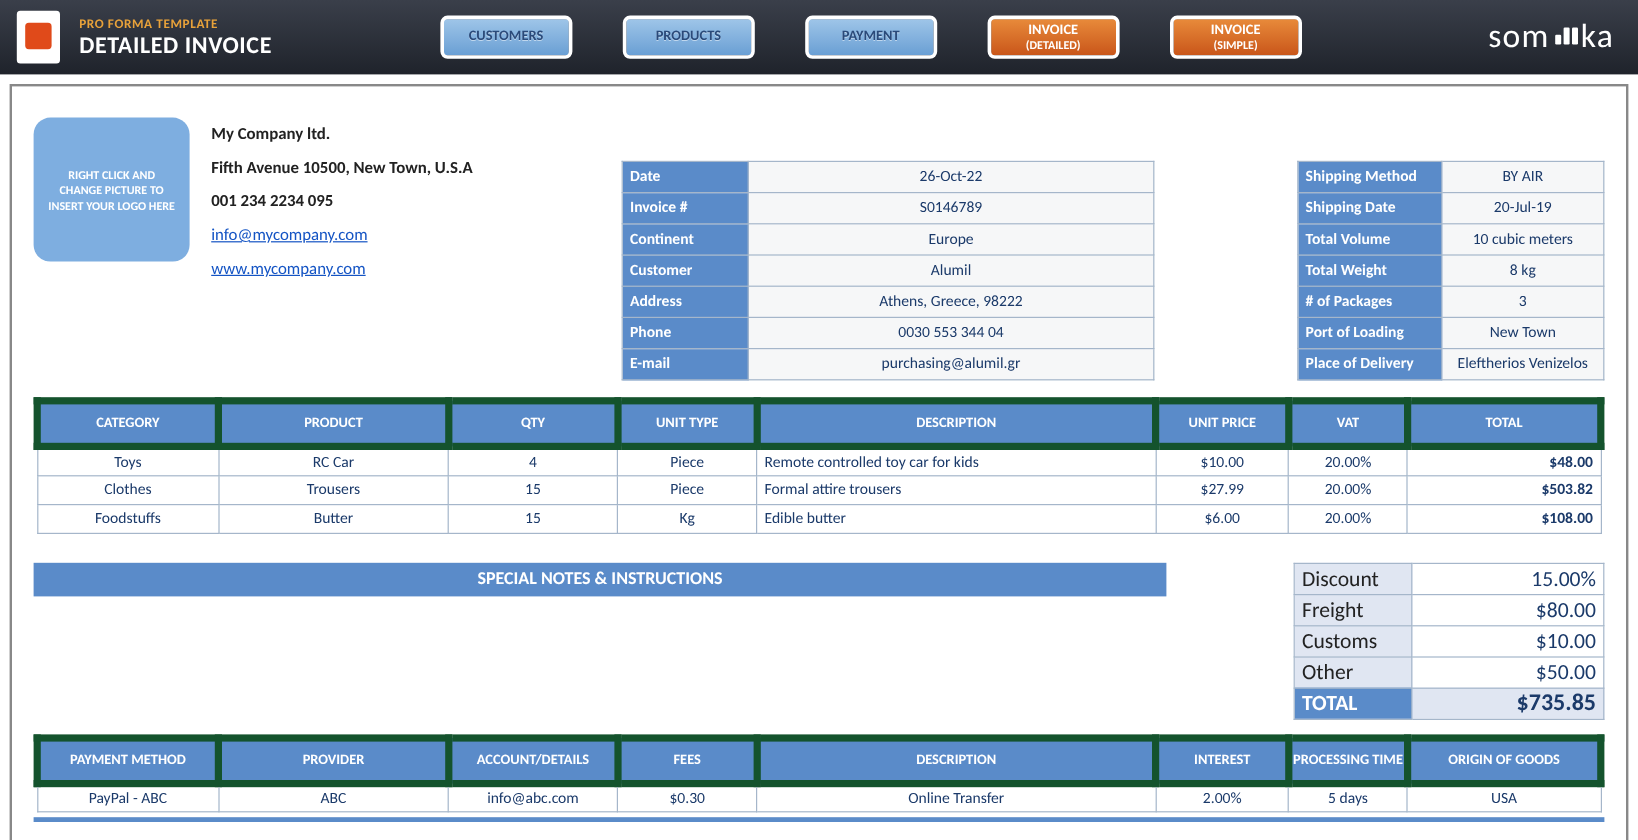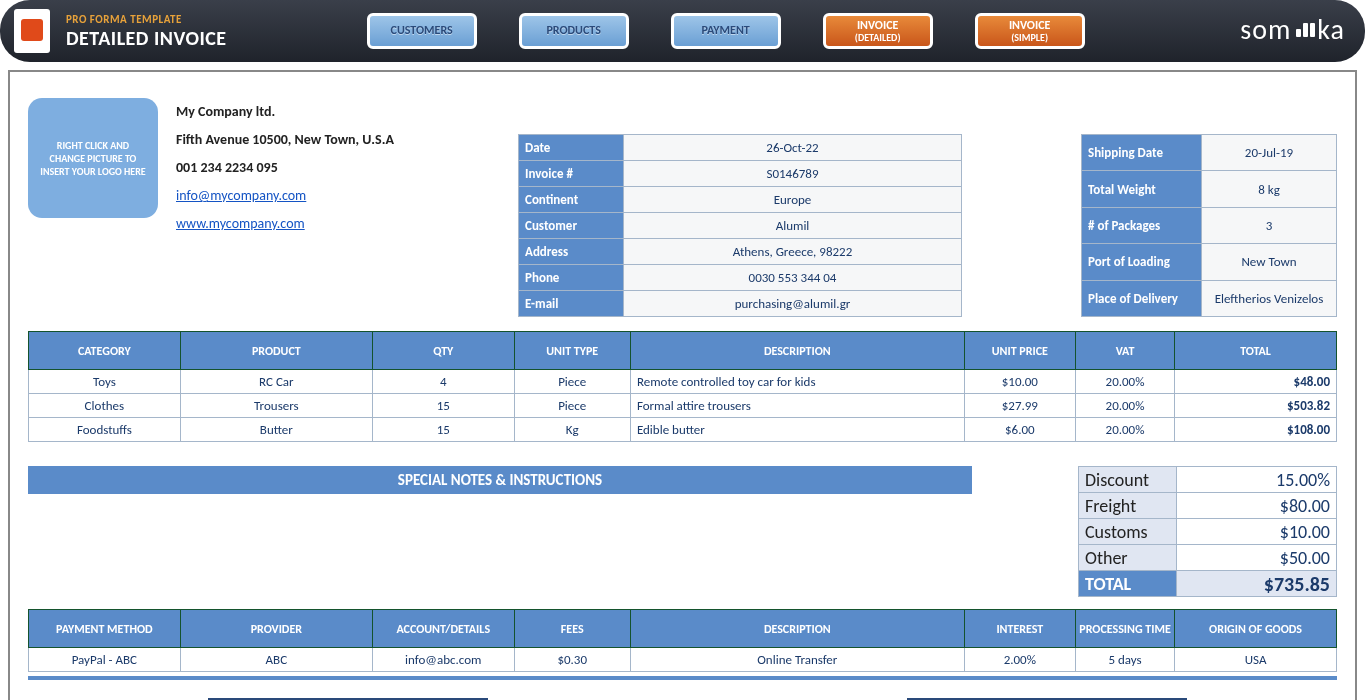--- a/index.html
+++ b/index.html
@@ -1,17 +1,17 @@
 <!DOCTYPE html>
 <html><head>
 <meta charset="utf-8">
 <style>
 * { box-sizing: border-box; margin: 0; padding: 0; }
 body { font-family: Calibri, Arial, sans-serif; font-size: 13px; color: #1b3a6a; background: #fff; }
-.header-bar { background: linear-gradient(#3a3f4a,#1f232b); height: 62px; display: flex; align-items: center; padding: 0 14px; gap: 10px; position: relative; border-radius: 30px; }
+.header-bar { background: linear-gradient(#3a3f4a,#1f232b); height: 62px; display: flex; align-items: center; padding: 0 14px; gap: 10px; position: relative; }
 .logo-icon { width: 36px; height: 44px; background: #fff; border-radius: 3px; display: flex; flex-direction: column; align-items: center; justify-content: center; font-size: 9px; color: #888; }
 .logo-icon::before { content:""; width: 22px; height: 22px; background:#e04a1a; border-radius:3px; margin-bottom:2px; }
 .header-titles { margin-left: 6px; }
 .template-name { color: #e8a23a; font-size: 11px; font-weight: bold; letter-spacing: 0.5px; }
 .page-title { color: #fff; font-size: 20px; font-weight: bold; letter-spacing: 0.5px; }
 .nav { display: flex; gap: 42px; margin-left: 130px; }
 .nav-btn { width: 110px; height: 36px; border-radius: 6px; display:flex; align-items:center; justify-content:center; color:#fff; font-weight:bold; font-size:12px; border:3px solid #fff; cursor:pointer; text-align:center; line-height:1.1; }
 .nav-blue { background: linear-gradient(#9ec5e8,#6a9fd4); color:#2a4a7a; text-shadow:0 1px 0 rgba(255,255,255,0.5); }
 .nav-orange { background: linear-gradient(#e88a3a,#c9561a); }
 .brand { position:absolute; right:20px; top:12px; color:#fff; font-size:28px; font-weight:300; letter-spacing:1px; }
@@ -26,21 +26,21 @@
 .company-lines { font-size:14px; color:#222; line-height:2; }
 .company-lines a { color:#1454c4; text-decoration:underline; }
 .company-lines .bold { font-weight:bold; }
 .info-table { border-collapse:collapse;margin-top:44px; }
 .info-table td { border:1px solid #a5b6ca; height:26px; font-size:13px; }
 .info-table .lbl { background:#5a8bc9; color:#fff; font-weight:bold; width:105px; padding:0 6px; }
 .info-table .val { width:338px; text-align:center; color:#1b3a6a; background:#f6f7f8; }
 .ship-table .lbl { width:120px; }
 .ship-table .val { width:135px; }
 .main-table { width:100%; border-collapse:collapse; }
-.main-table th { background:#5a8bc9; color:#fff; font-weight:bold; height:38px; border:1px solid #14532d; font-size:12px; }
+.main-table th { background:#5a8bc9; color:#fff; font-weight:bold; height:38px; border:6px solid #14532d; font-size:12px; }
 .main-table td { border:1px solid #a5b6ca; height:24px; text-align:center; font-size:13px; }
 .main-table td.left { text-align:left; padding-left:6px; }
 .main-table td.right { text-align:right; padding-right:6px; font-weight:bold; }
 .w-cat{width:150px;} .w-prod{width:190px;} .w-qty{width:140px;} .w-unit{width:115px;} .w-desc{width:330px;} .w-price{width:110px;} .w-vat{width:98px;} .w-total{width:160px;}
 .below-row { display:flex; gap:0; margin-top:24px; }
 .notes-block { flex:1; }
 .notes-header { background:#5a8bc9; color:#fff; font-weight:bold; text-align:center; height:28px; line-height:28px; font-size:15px; }
 .totals { margin-left:106px; border-collapse:collapse; }
 .totals td { border:1px solid #a5b6ca; height:26px; font-size:18px; }
 .totals .tl { width:98px; padding-left:6px; background:#e0e6f2; color:#222; }
@@ -125,23 +125,31 @@
             <td class="lbl">E-mail</td>
             <td class="val">purchasing@alumil.gr</td>
           </tr>
     </tbody>
       </table>
 
     <div style="flex:1"></div>
 
     <table class="info-table ship-table">
       <tbody>
+          <tr>
+            <td class="lbl">Shipping Method</td>
+            <td class="val">BY AIR</td>
+          </tr>
       <tr>
             <td class="lbl">Shipping Date</td>
             <td class="val">20-Jul-19</td>
+          </tr>
+      <tr>
+            <td class="lbl">Total Volume</td>
+            <td class="val">10 cubic meters</td>
           </tr>
       <tr>
             <td class="lbl">Total Weight</td>
             <td class="val">8 kg</td>
           </tr>
       <tr>
             <td class="lbl"># of Packages</td>
             <td class="val">3</td>
           </tr>
       <tr>

